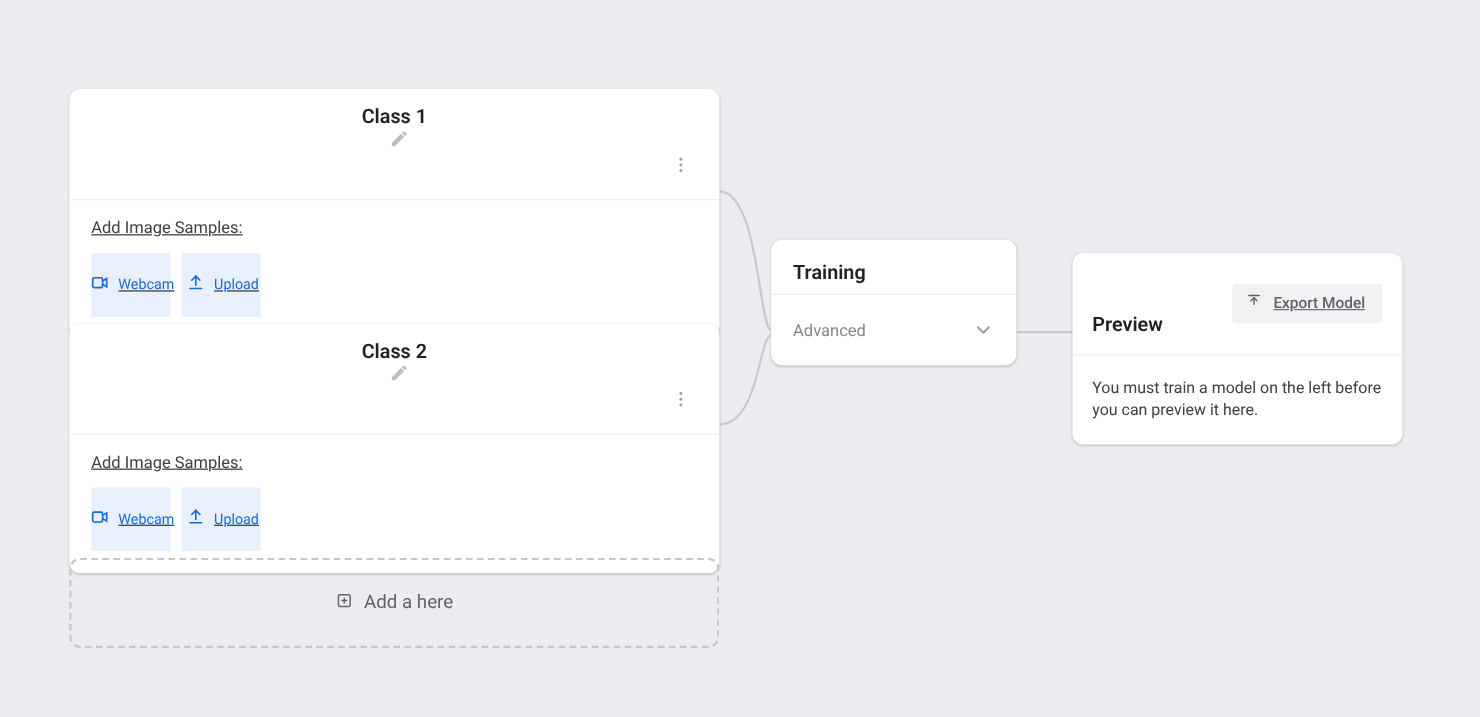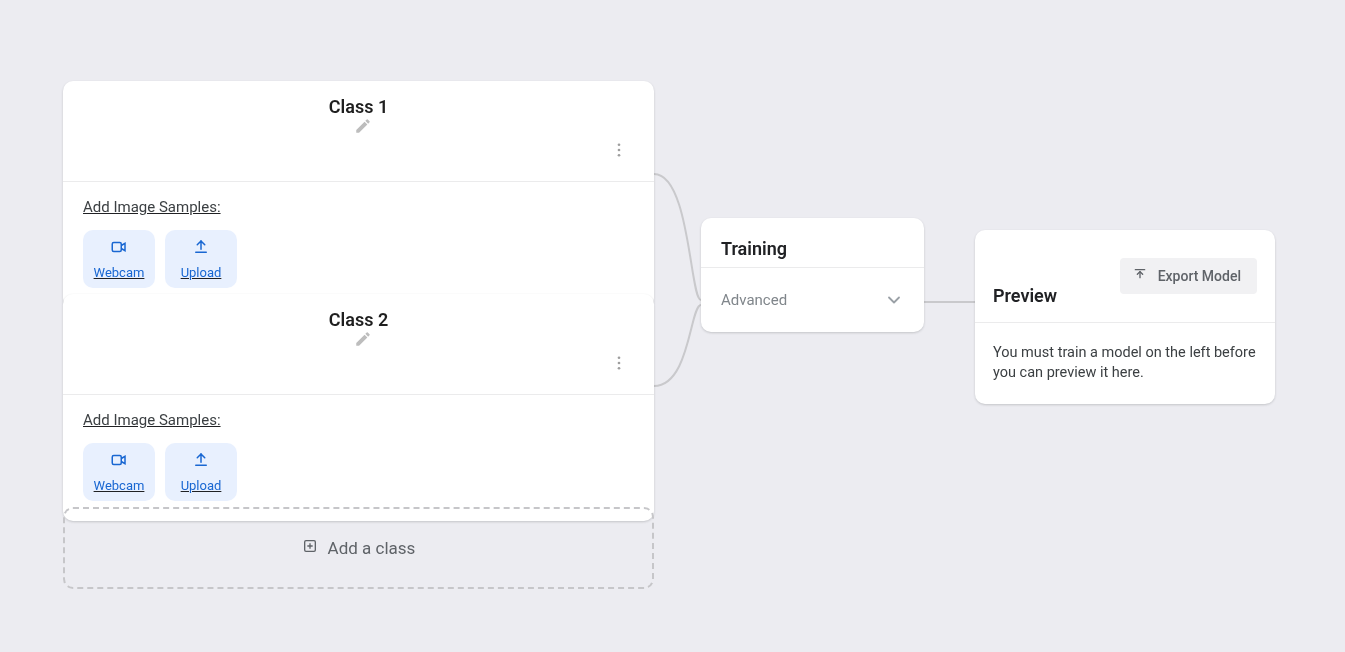--- a/index.html
+++ b/index.html
@@ -46,24 +46,24 @@
     display: inline-flex; cursor: pointer;
   }
 
   .class-body { padding: 16px 20px 20px 20px; text-decoration: underline; }
   .samples-label { font-size: 15px; color: #3c4043; margin-bottom: 14px; }
 
   .chip-row { display: flex; gap: 10px; }
   .chip {
     width: 72px; height: 58px;
     background: #e8f0fe;
-    border-radius: 10px;
+    border-radius: 0;
     color: #1967d2;
     font-size: 13px;
-    display: flex; flex-direction: column; align-items: center; justify-content: center;
+    display: flex; flex-direction: row; align-items: center; justify-content: center;
     gap: 6px;
     cursor: pointer;
     border: none;
     font-family: inherit;
   }
   .chip svg { width: 22px; height: 18px; }
 
   
   .add-class {
     position: absolute; left: 63px; top: 507px; width: 591px; height: 82px;
@@ -99,20 +99,21 @@
     display: flex; align-items: center; gap: 14px;
   }
   .preview-title { font-size: 18px; font-weight: 600; margin-top: 39px; }
   .export-btn {
     margin-left: auto;
     height: 36px; padding: 0 16px 0 12px;
     border-radius: 4px; border: none;
     background: #f1f1f3; color: #5f6368; font-size: 14px; font-weight: 500;
     display: inline-flex; align-items: center; gap: 10px; cursor: pointer;
     font-family: inherit;
+    text-decoration: underline;
   }
   .export-btn svg { width: 16px; height: 16px; }
   .preview-body { padding: 20px 18px 22px 18px; color: #3c4043; font-size: 14.5px; line-height: 1.35; }
 </style>
 </head>
 <body>
 
 <div class="canvas">
 
   <svg class="connectors">
@@ -205,21 +206,21 @@
     </div>
   </div>
 
   <div class="add-class">
     <span>
       <svg viewBox="0 0 24 24" fill="none" stroke="currentColor" stroke-width="2">
           <rect x="4" y="4" width="16" height="16" rx="2"></rect>
           <path d="M12 8v8M8 12h8"></path>
         </svg>
     </span>
-    <span>Add a class</span>
+    <span>Add a here</span>
   </div>
 
   <div class="card training-card">
     <div class="training-header">
       <span class="training-title">Training</span>
     </div>
     <div class="advanced-row">
       <span>Advanced</span>
       <span class="chev">
         <svg viewBox="0 0 24 24" width="20" height="20" fill="none" stroke="currentColor" stroke-width="2.2" stroke-linecap="round" stroke-linejoin="round">

